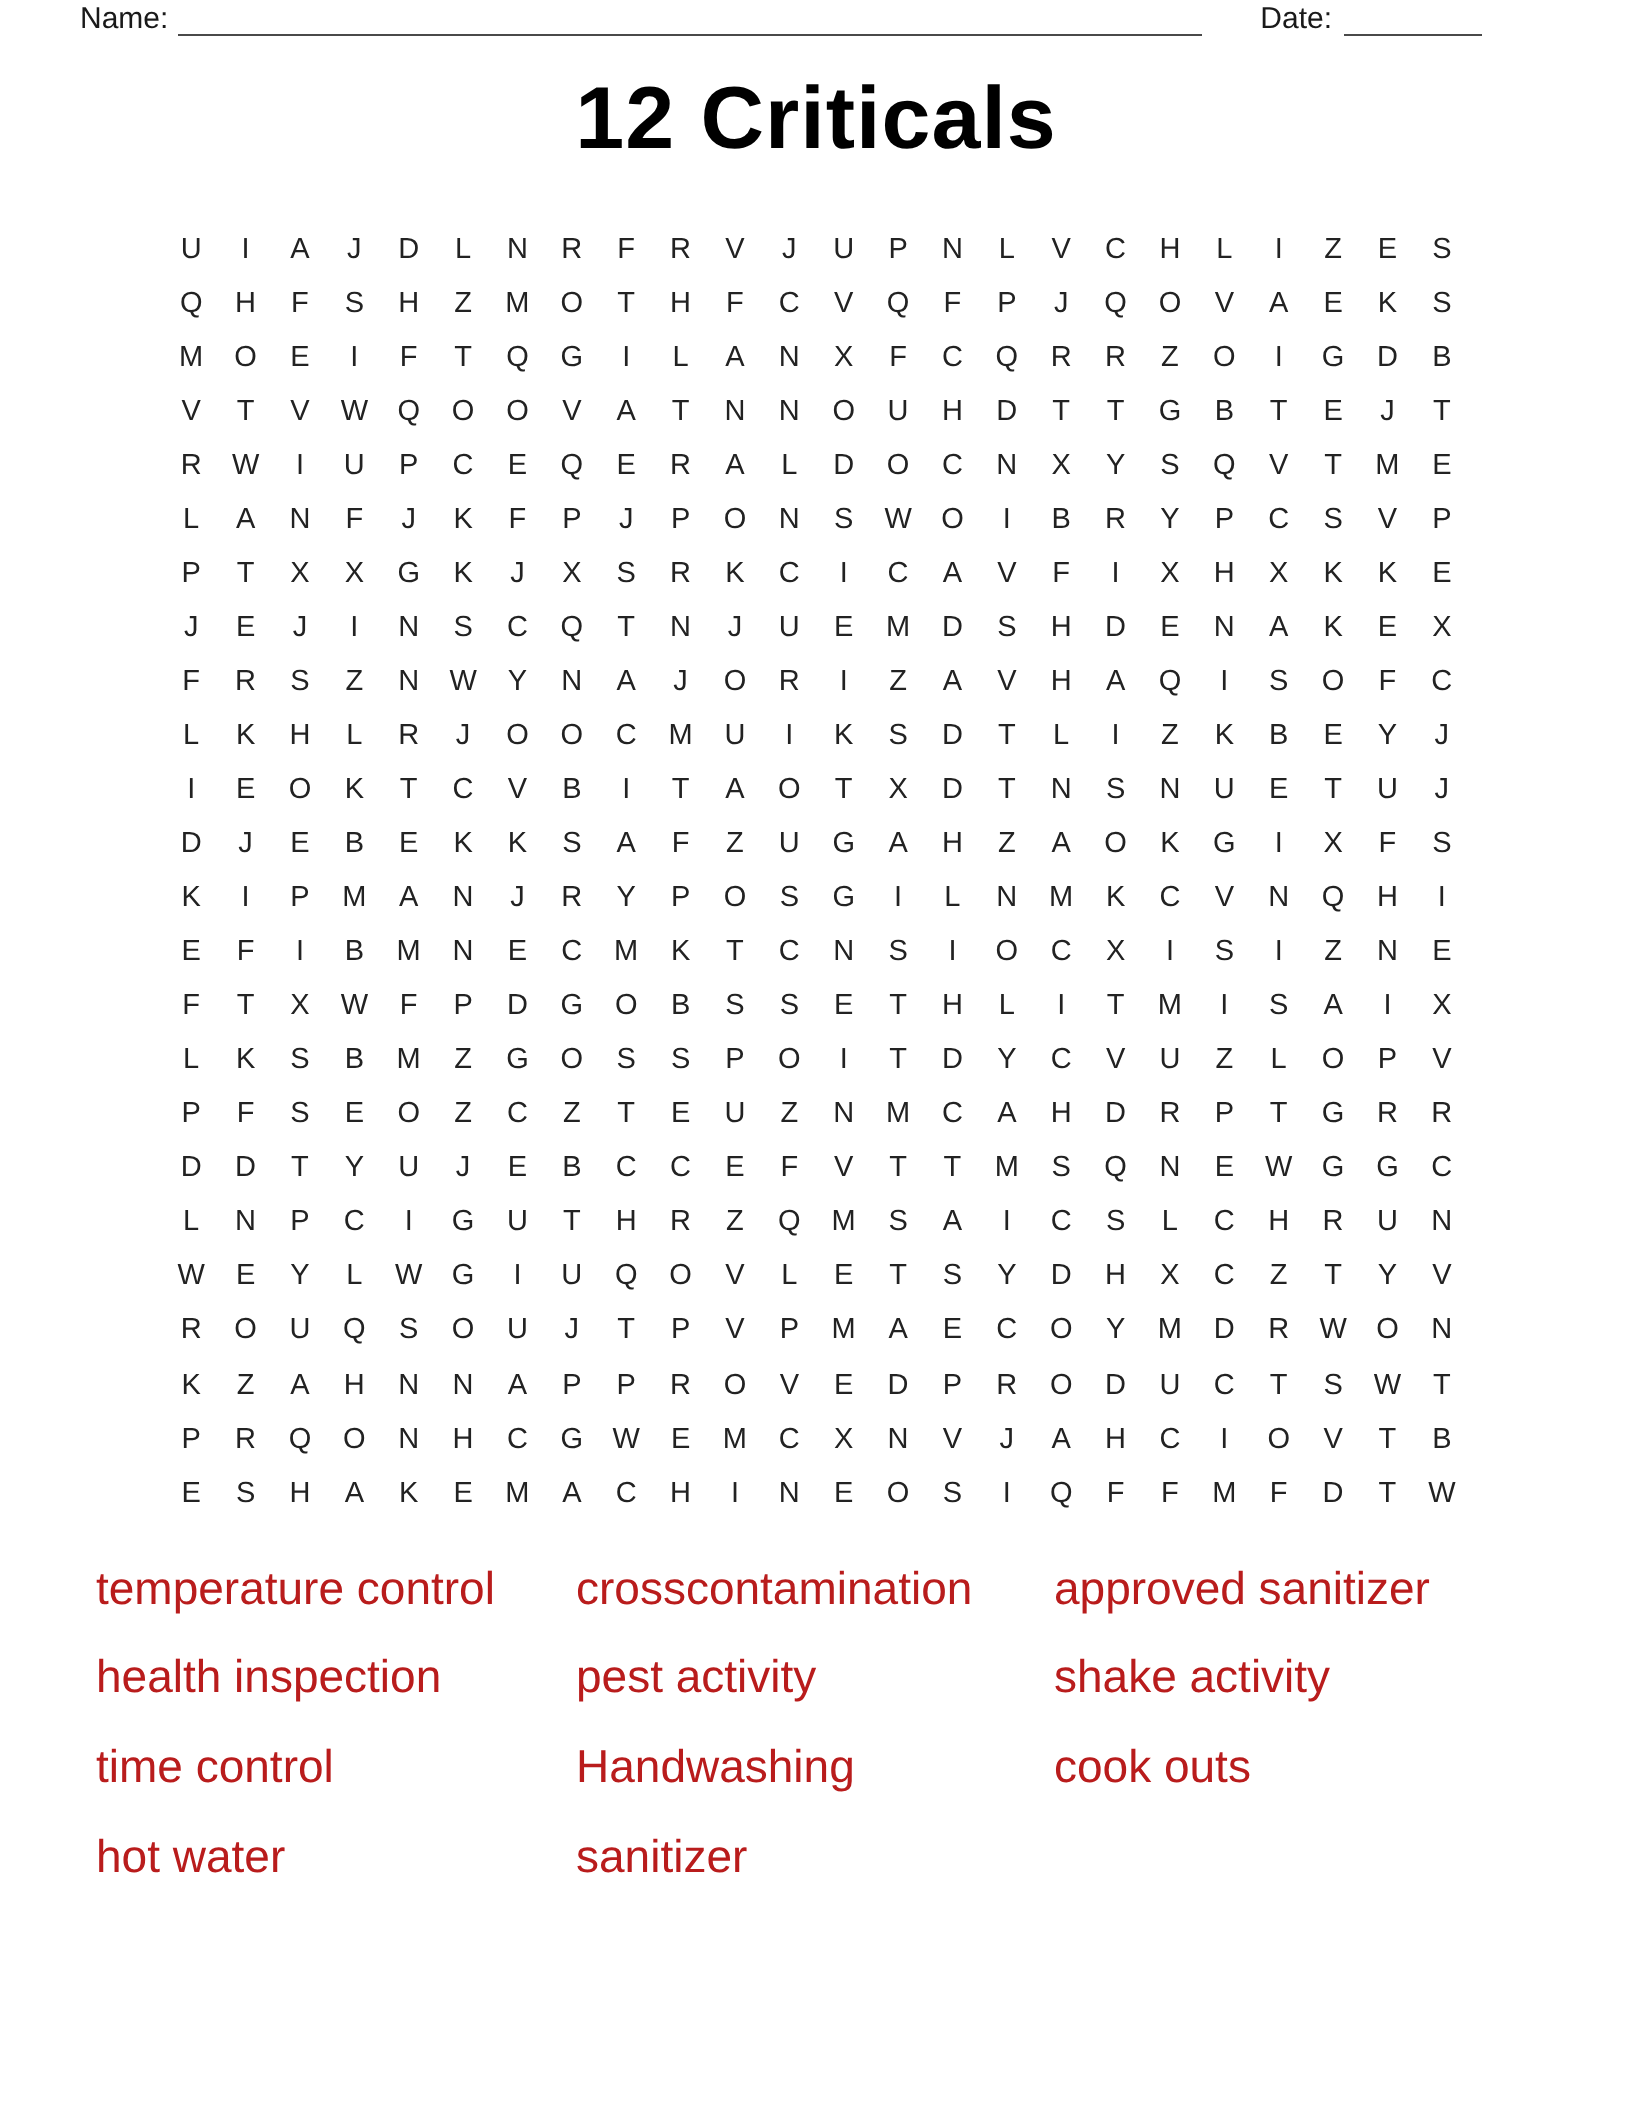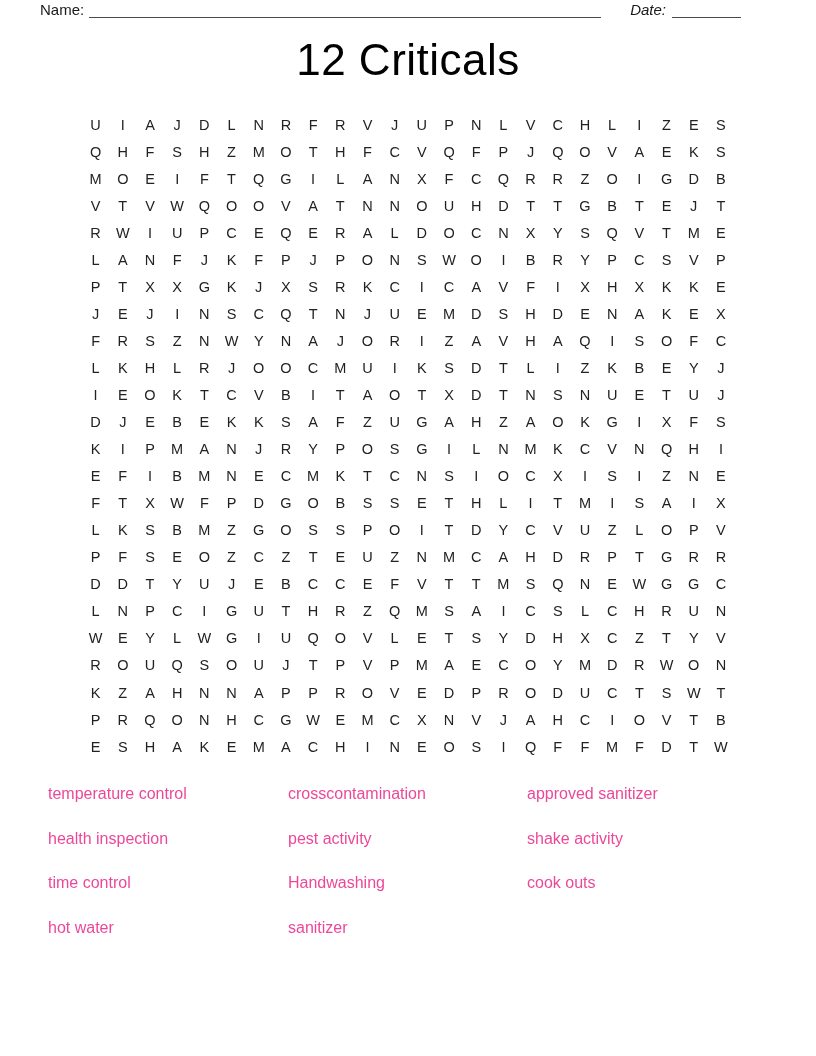--- a/index.html
+++ b/index.html
@@ -21,37 +21,37 @@
     font-size: 15px;
     color: #1a1a1a;
   }
   .header-label { white-space: nowrap; padding-bottom: 1px; }
   .name-line {
     flex: 1;
     height: 15px;
     border-bottom: 1.5px solid #4a4a4a;
     margin-left: 5px;
   }
-  .date-label { margin-left: 29px; font-style: italic; }
+  .date-label { margin-left: 29px; }
   .date-line {
     width: 69px;
     height: 15px;
     border-bottom: 1.5px solid #4a4a4a;
     margin-left: 6px;
   }
   
   .page-title {
     position: absolute;
     top: 34px; left: 0;
     width: 100%;
     margin: 0;
     text-align: center;
     font-size: 44px;
     line-height: 52px;
-    font-weight: 400;
+    font-weight: 700;
     color: #000;
     letter-spacing: 0.5px;
   }
   
   .letter-grid {
     position: absolute;
     top: 111px; left: 82px;
     display: grid;
     grid-template-columns: repeat(24, 27.2px);
     grid-auto-rows: 27.05px;
@@ -66,22 +66,22 @@
   }
   
   .word-list {
     position: absolute;
     top: 772px; left: 48px;
     width: 722px;
     display: grid;
     grid-template-columns: 240px 239px 243px;
     grid-auto-rows: 44.6px;
     align-items: center;
-    font-size: 16px;
-    color: #ec4899;
+    font-size: 23px;
+    color: #b91c1c;
   }
   .word-item { white-space: nowrap; }
 </style>
 </head>
 <body>
 
 <div class="header-row">
   <span class="header-label">Name:</span>
   <span class="name-line"></span>
   <span class="header-label date-label">Date:</span>

